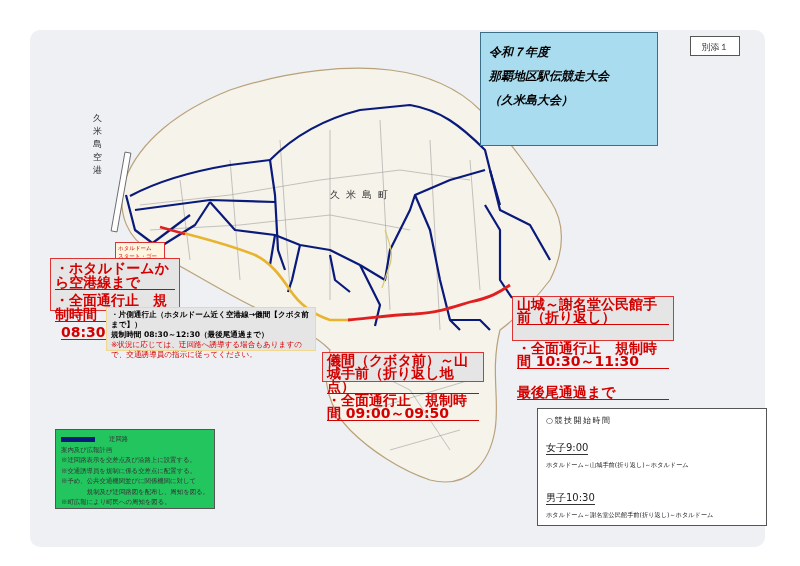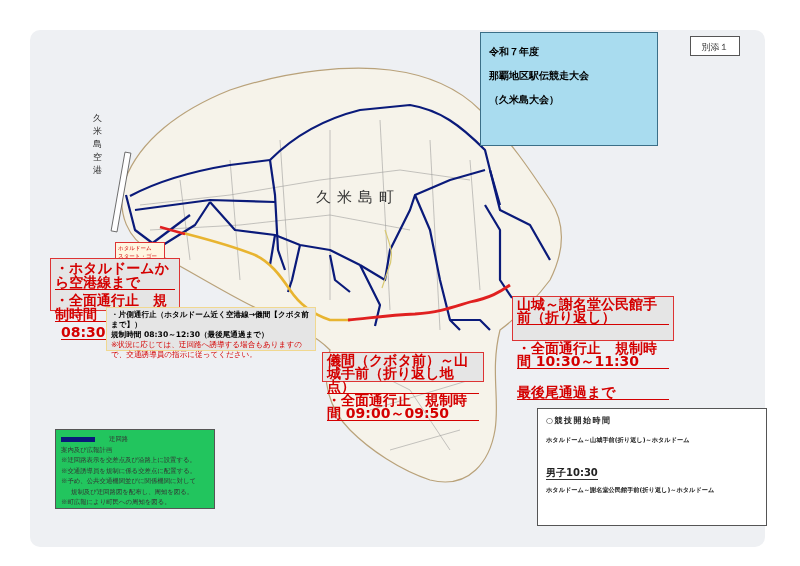--- a/index.html
+++ b/index.html
@@ -2,43 +2,43 @@
 <html><head>
 <meta charset="utf-8">
 <style>
   html, body { margin:0; padding:0; }
   body { width:800px; height:566px; background:#ffffff; position:relative; overflow:hidden;
          font-family:"DejaVu Sans", sans-serif; }
   .sheet { position:absolute; left:30px; top:30px; width:735px; height:517px; background:#eef0f3;border-radius:10px; }
   svg.map { position:absolute; left:0; top:0; }
   .title-box { position:absolute; left:480px; top:32px; width:178px; height:114px;
                background:#a9dcef; border:1px solid #3b6f88; box-sizing:border-box; padding:7px 8px; }
-  .title-box div { font-weight:bold; font-size:10px; line-height:24px; color:#000; white-space:nowrap; }
+  .title-box div { font-weight:bold; font-size:12px; line-height:24px; color:#000; white-space:nowrap;font-style:italic; }
   .attach { position:absolute; left:690px; top:36px; width:50px; height:20px; border:1px solid #555;
             background:#fff; font-size:9px; line-height:20px; text-align:center; color:#333; box-sizing:border-box; }
   .note { position:absolute; background:#e5e5e5; border:1px solid #d33; box-sizing:border-box; color:#d40000;
           font-weight:bold; font-size:14px; }
   .note .u { border-bottom:1px solid #d40000; display:inline-block; line-height:14px; }
   .note-a { left:50px; top:258px; width:130px; height:53px; padding:2px 4px; }
   .note-a .u { display:block; margin-bottom:3px; }
   .note-b { left:106px; top:307px; width:210px; height:44px; padding:2px 4px; border-color:#f0d890; background:#e5e5e5;
             color:#000; font-weight:bold; font-size:7.6px; }
   .note-b .red { color:#d40000; font-weight:normal; }
   .note-c { left:322px; top:352px; width:162px; height:30px; padding:1px 4px; }
   .note-c .u { display:block; line-height:13px; }
   .note-d { left:512px; top:296px; width:162px; height:45px; padding:1px 4px; }
   .note-d .u { display:block; line-height:13px; margin-bottom:17px; }
   .start-label { position:absolute; left:115px; top:242px; width:50px; height:18px; border:1px solid #d33;
                  background:#fff6e0; color:#d40000; font-size:5.5px; line-height:8px; padding:1px 2px; box-sizing:border-box; }
   .legend { position:absolute; left:55px; top:429px; width:160px; height:80px; background:#22c55e; border:1px solid #555;
             box-sizing:border-box; padding:4px 5px; font-family:"DejaVu Serif", serif; font-size:6.4px; line-height:10.5px; color:#333; }
   .legend .swatch { display:inline-block; width:34px; height:5px; background:#0a1a7a; vertical-align:middle; margin-right:14px; }
-  .legend .indent { padding-left:10px; }
+  .legend .indent { padding-left:10px;text-align:right; }
   .times { position:absolute; left:537px; top:408px; width:230px; height:118px; background:#fff; border:1px solid #555;
-           box-sizing:border-box; padding:6px 8px; color:#222;font-weight:bold; }
+           box-sizing:border-box; padding:6px 8px; color:#222; }
   .times .hd { font-size:8px; letter-spacing:1.5px; margin-bottom:10px; }
   .times .grp { font-size:10px; border-bottom:1px solid #333; display:inline-block; line-height:13px; margin-bottom:6px; }
   .times .route { font-size:6.2px; margin-bottom:16px; }
   .maplabel { position:absolute; font-family:"DejaVu Serif", serif; color:#333; }
 </style>
 </head>
 <body>
 
 <div class="sheet">
   <svg class="map" width="735" height="517" viewBox="0 0 735 517">
@@ -87,21 +87,21 @@
     </g>
 
     <path d="M 153 203 C 180 210 200 215 225 225 C 240 232 250 245 260 260 C 270 275 285 285 300 290 L 320 290" stroke="#e8b430" stroke-width="2.6" fill="none"></path>
     <path d="M 355 200 C 360 215 365 225 358 240 L 352 258" stroke="#d8c870" stroke-width="1.2" fill="none"></path>
 
     <path d="M 130 197 L 155 204" stroke="#e02020" stroke-width="2.6" fill="none"></path>
     <path d="M 318 290 C 340 288 360 285 385 284 C 410 282 420 278 440 272 C 460 268 470 262 480 255" stroke="#e02020" stroke-width="2.8" fill="none"></path>
   </svg>
 
   <div class="maplabel" style="left:63px; top:82px; width:12px; font-size:9px; line-height:13px;">久米島空港</div>
-  <div class="maplabel" style="left:286px; top:158px; font-size:15px; letter-spacing:6px;">久米島町</div>
+  <div class="maplabel" style="left:300px; top:158px; font-size:10px; letter-spacing:6px;">久米島町</div>
 </div>
 
 <div class="title-box">
   <div>令和７年度</div>
   <div>那覇地区駅伝競走大会</div>
   <div>（久米島大会）</div>
 </div>
 <div class="attach">別添１</div>
 
 <div class="start-label">
@@ -139,16 +139,17 @@
   <div>案内及び広報計画</div>
   <div>※迂回路表示を交差点及び沿路上に設置する。</div>
   <div>※交通誘導員を規制に係る交差点に配置する。</div>
   <div>※予め、公共交通機関並びに関係機関に対して</div>
   <div class="indent">規制及び迂回路図を配布し、周知を図る。</div>
   <div>※町広報により町民への周知を図る。</div>
 </div>
 
 <div class="times">
   <div class="hd">○競技開始時間</div>
+  <div><span class="grp">女子9:00</span></div>
   <div class="route">ホタルドーム～山城手前(折り返し)～ホタルドーム</div>
   <div><span class="grp">男子10:30</span></div>
   <div class="route" style="margin-bottom:0;">ホタルドーム～謝名堂公民館手前(折り返し)～ホタルドーム</div>
 </div>
 
 </body></html>

